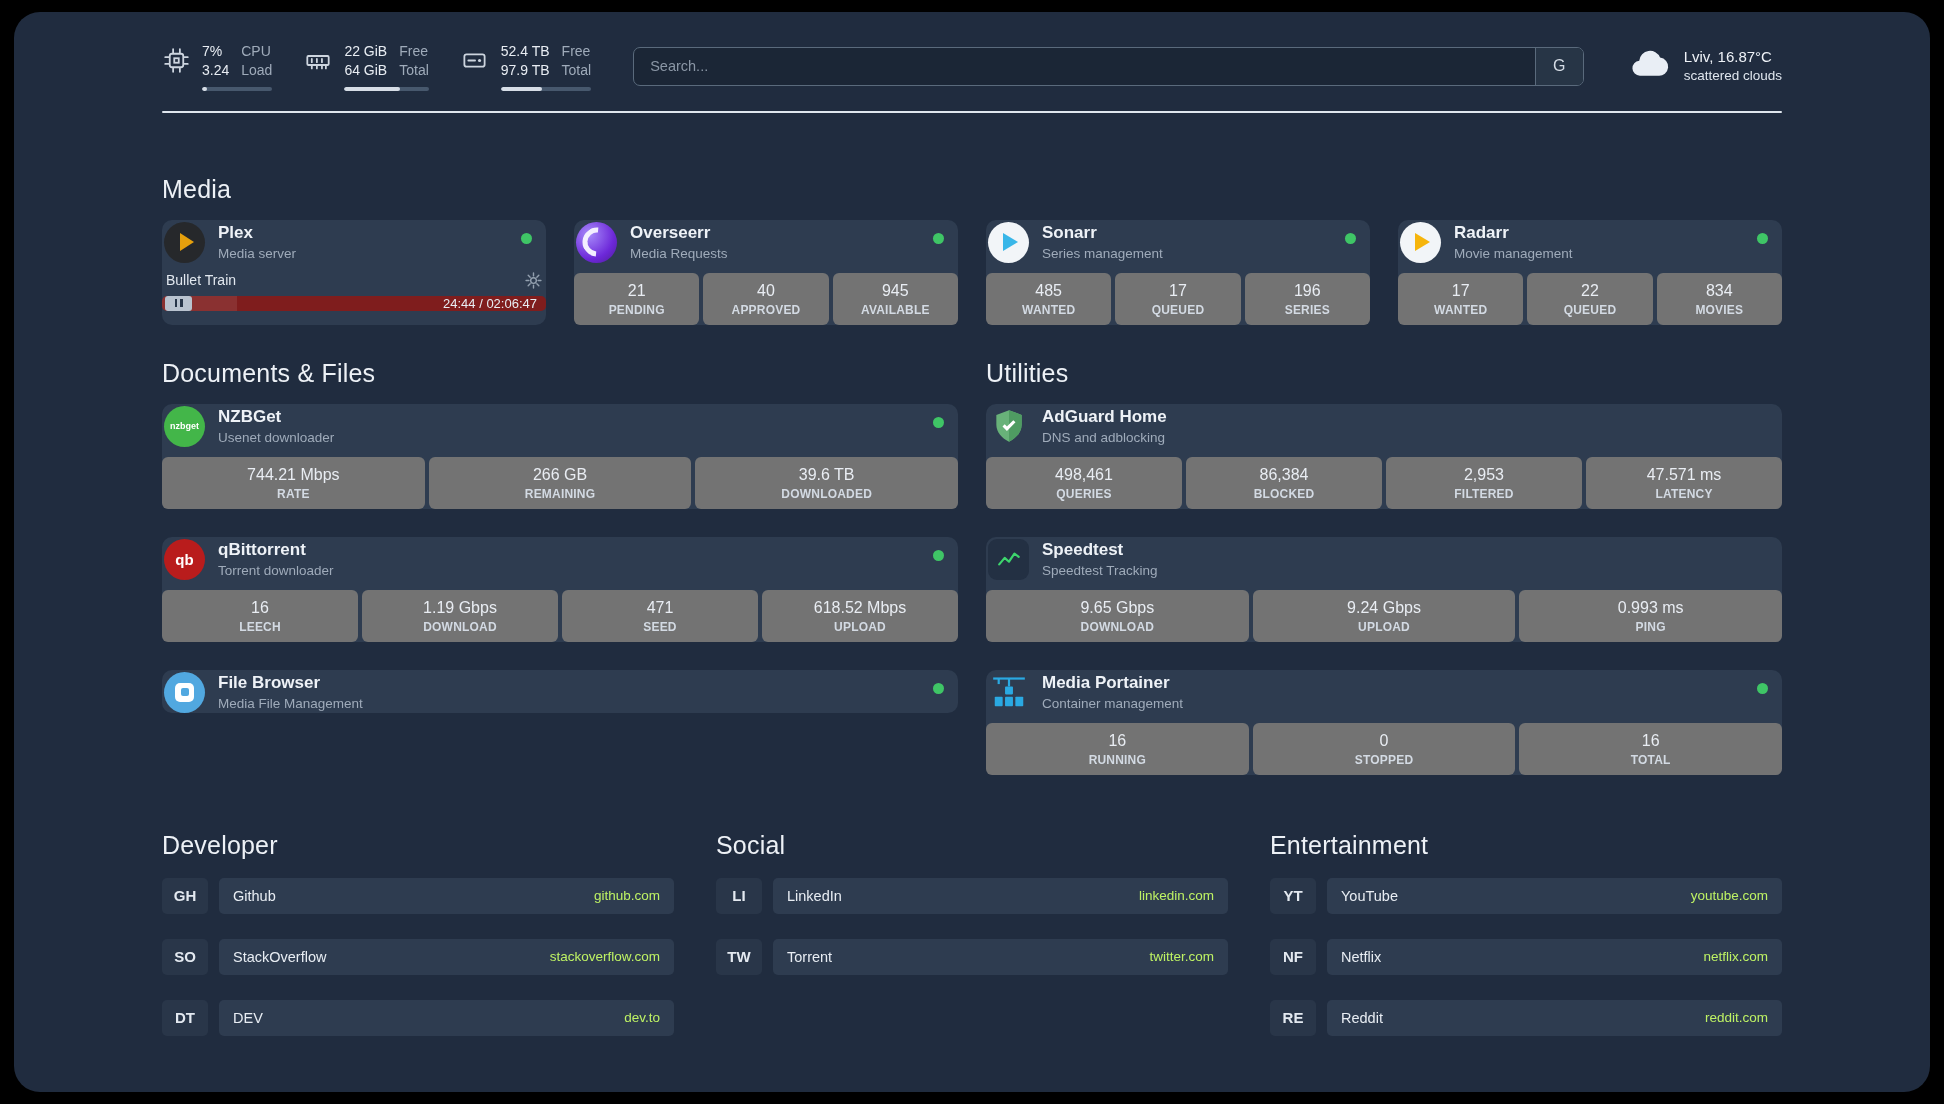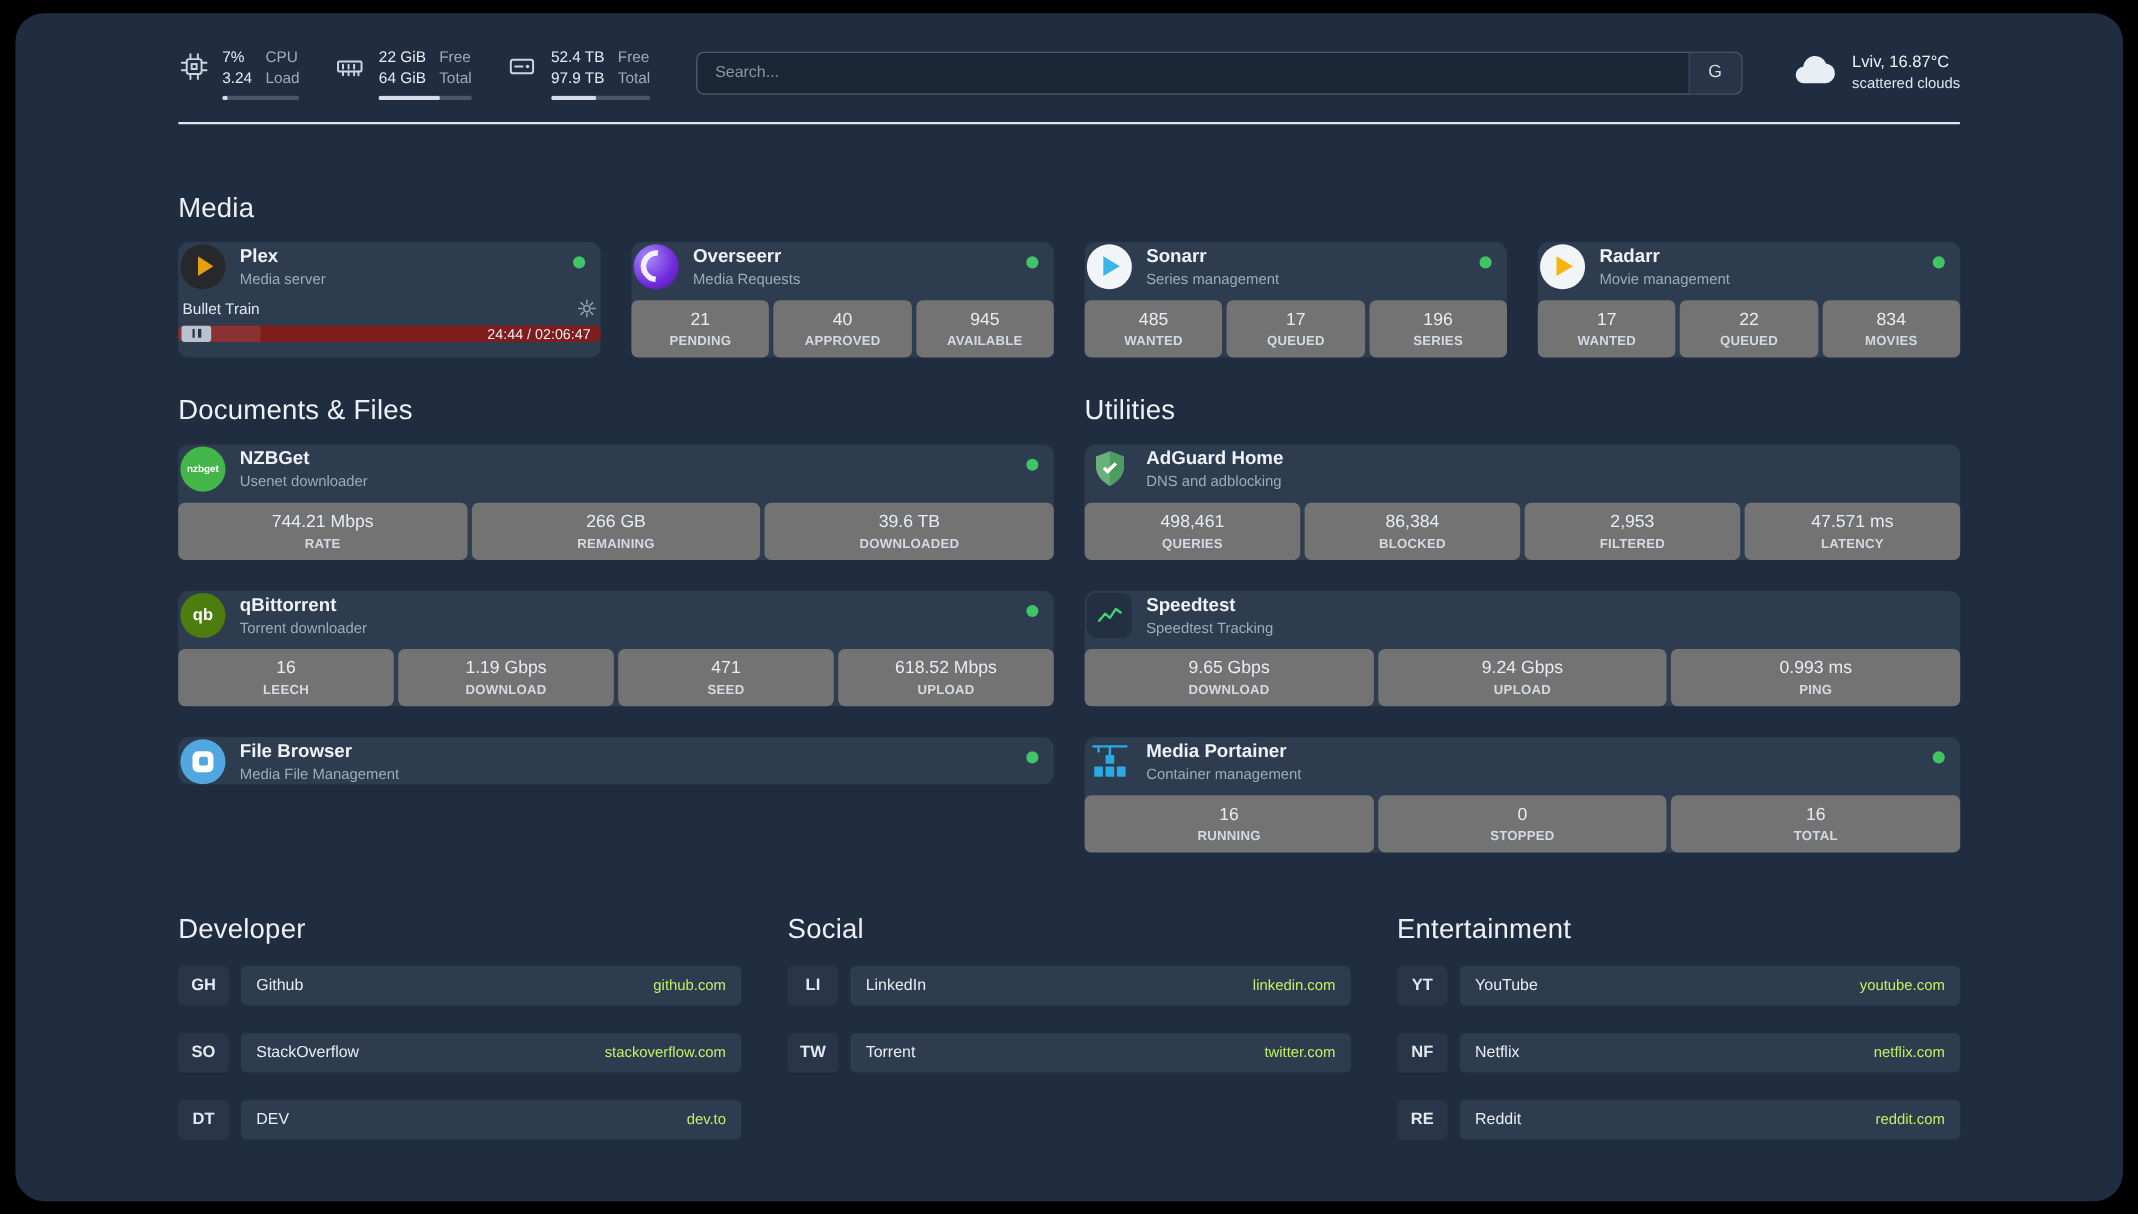--- a/index.html
+++ b/index.html
@@ -49,21 +49,21 @@
   
   .ic-plex { background:#26282b; }
   .chev { width:0; height:0; border-style:solid; border-width:9px 0 9px 14px; border-color:transparent transparent transparent #e5a00d; margin-left:4px; }
   .ic-overseerr { background:radial-gradient(circle at 32% 30%, #a78bfa, #6d28d9 62%, #4c1d95); }
   .ic-overseerr::after { content:""; position:absolute; left:50%; top:50%; width:19px; height:19px; transform:translate(-50%,-50%) rotate(-40deg); border-radius:50%; border:5px solid #f3efff; border-right-color:transparent; border-bottom-color:transparent; }
   .ic-white { background:#f2f5f8; }
   .play { width:0; height:0; border-style:solid; border-width:9px 0 9px 15px; border-color:transparent; margin-left:4px; }
   .play.blue { border-left-color:#38b6e8; }
   .play.amber { border-left-color:#f6b50c; }
   .ic-nzbget { background:#43b649; color:#fff; font-size:9px; font-weight:700; }
-  .ic-qb { background:#4d7c0f; color:#fff; font-size:15px; font-weight:700; }
+  .ic-qb { background:#b91c1c; color:#fff; font-size:15px; font-weight:700; }
   .ic-fb { background:#51a8e0; }
   .fb-inner { width:19px; height:19px; background:#fff; border-radius:5px; display:flex; align-items:center; justify-content:center; }
   .fb-inner i { width:8px; height:8px; background:#51a8e0; border-radius:2px; }
   .ic-adguard, .ic-portainer { background:transparent; border-radius:8px; }
   .ic-speedtest { background:#233043; border-radius:9px; }
 
   
   .player-row { display:flex; align-items:center; justify-content:space-between; margin-top:9px; padding:0 4px; }
   .track { font-size:14px; color:#e2e8ef; }
   .gear { display:flex; cursor:pointer; }

